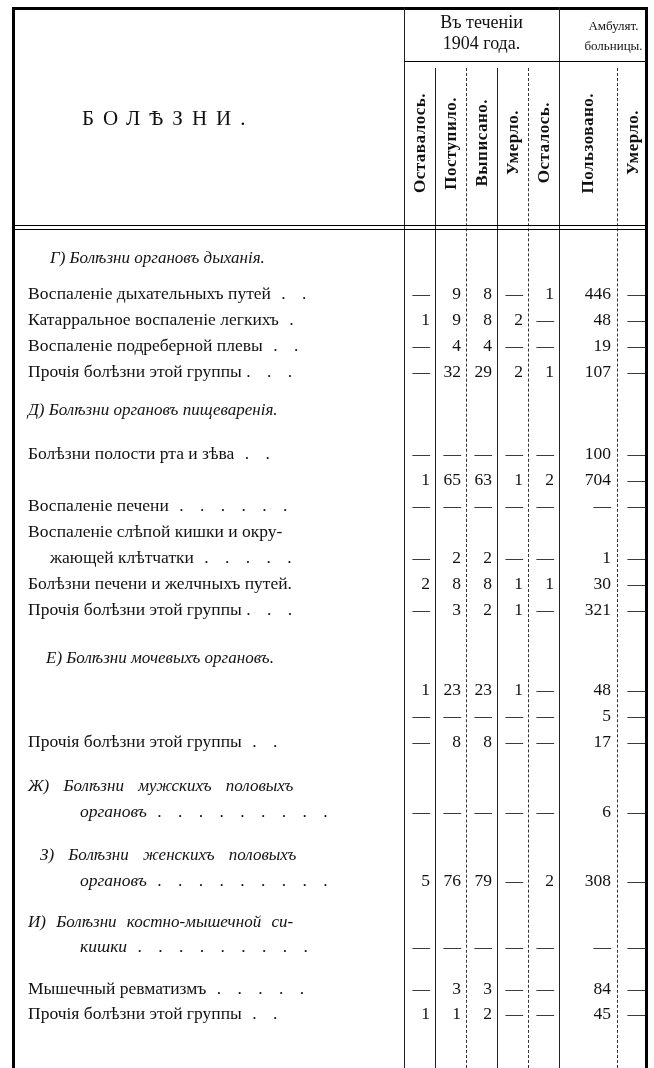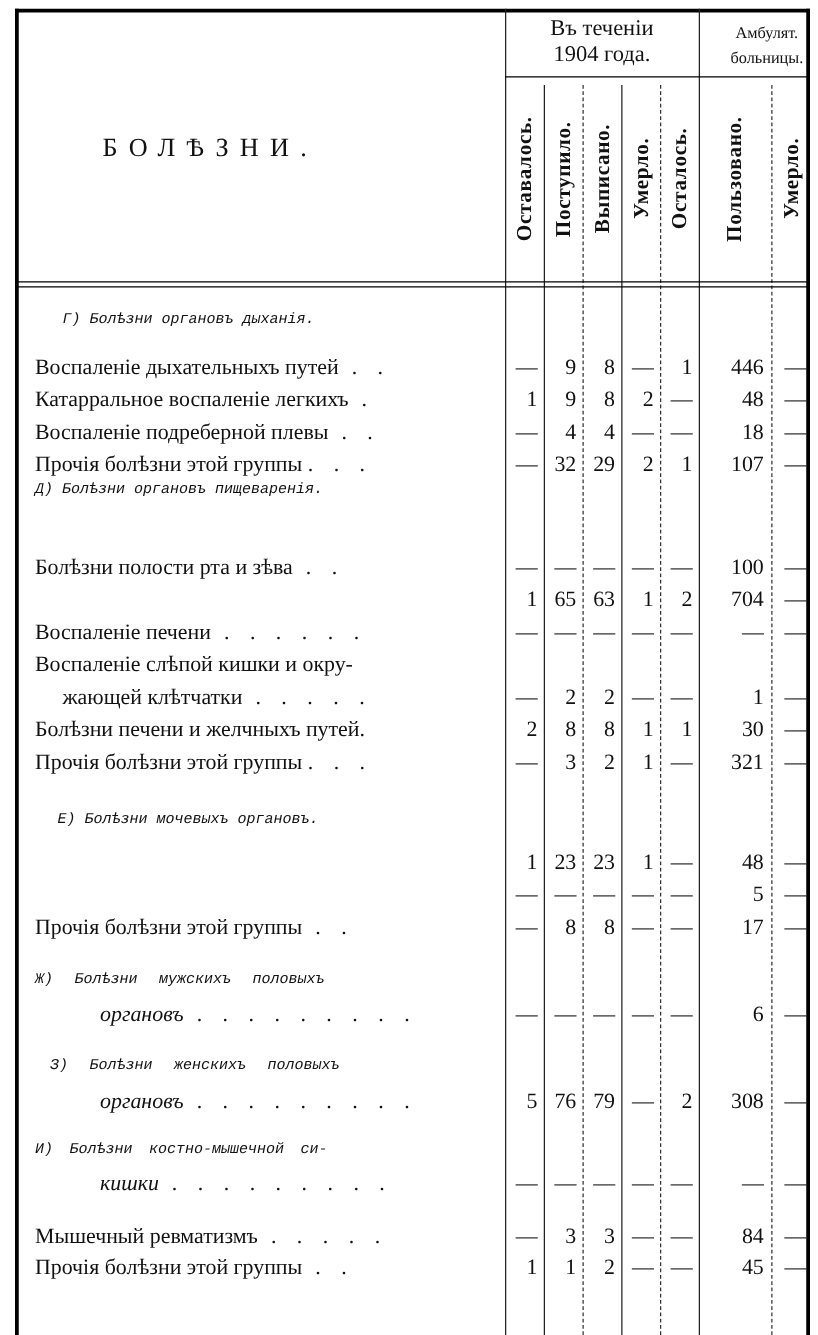--- a/index.html
+++ b/index.html
@@ -12,21 +12,21 @@
   .hline { position:absolute; height:0; border-top:1.6px solid #000; }
   .hdr-title { position:absolute; left:82px; top:106px; font-size:21px; letter-spacing:9px; }
   .hdr-group { position:absolute; text-align:center; line-height:21px; }
   .hdr-year { left:404px; width:155px; top:12px; font-size:18px; }
   .hdr-amb { left:559px; width:109px; top:16px; font-size:13px; line-height:20px; }
   .vhead { position:absolute; top:68px; height:150px; width:31px; display:flex; align-items:center; justify-content:center; }
   .vhead span { writing-mode:vertical-rl; transform:rotate(180deg); font-size:17px; font-weight:bold; white-space:nowrap; letter-spacing:0.5px; }
   .row { position:absolute; left:28px; right:6px; height:24px; }
   .label { position:absolute; left:0; width:374px; font-size:17.5px; white-space:nowrap; overflow:hidden; }
   .label .dots { letter-spacing:6px; }
-  .heading { position:absolute; font-size:12px; font-style:italic; white-space:nowrap;font-family:Liberation Mono, monospace; }
+  .heading { position:absolute; font-size:17px; font-style:italic; white-space:nowrap; }
   .cell { position:absolute; top:0; font-size:17.5px; text-align:right; }
   .cell.c0 { left:376px; width:26px; }
   .cell.c1 { left:407px; width:26px; }
   .cell.c2 { left:438px; width:26px; }
   .cell.c3 { left:469px; width:26px; }
   .cell.c4 { left:500px; width:26px; }
   .cell.c5 { left:531px; width:52px; }
   .cell.c6 { left:589px; width:28px; }
 </style>
 </head>
@@ -100,35 +100,35 @@
   <div class="cell c5">48</div>
   <div class="cell c6">—</div>
 </div>
 <div class="row" style="top:335px">
   <div class="label"><span>Воспаленіе подреберной плевы</span><span class="dots"> . .</span></div>
   <div class="cell c0">—</div>
   <div class="cell c1">4</div>
   <div class="cell c2">4</div>
   <div class="cell c3">—</div>
   <div class="cell c4">—</div>
-  <div class="cell c5">18</div>
+  <div class="cell c5">19</div>
   <div class="cell c6">—</div>
 </div>
 <div class="row" style="top:361px">
   <div class="label"><span>Прочія болѣзни этой группы</span> <span class="dots">. . .</span></div>
   <div class="cell c0">—</div>
   <div class="cell c1">32</div>
   <div class="cell c2">29</div>
   <div class="cell c3">2</div>
   <div class="cell c4">1</div>
   <div class="cell c5">107</div>
   <div class="cell c6">—</div>
 </div>
 
-<div class="heading" style="left:28px;top:384px">Д) Болѣзни органовъ пищеваренія.</div>
+<div class="heading" style="left:28px;top:400px">Д) Болѣзни органовъ пищеваренія.</div>
 
 <div class="row" style="top:443px">
   <div class="label"><span>Болѣзни полости рта и зѣва</span><span class="dots">  . .</span></div>
   <div class="cell c0">—</div>
   <div class="cell c1">—</div>
   <div class="cell c2">—</div>
   <div class="cell c3">—</div>
   <div class="cell c4">—</div>
   <div class="cell c5">100</div>
   <div class="cell c6">—</div>

